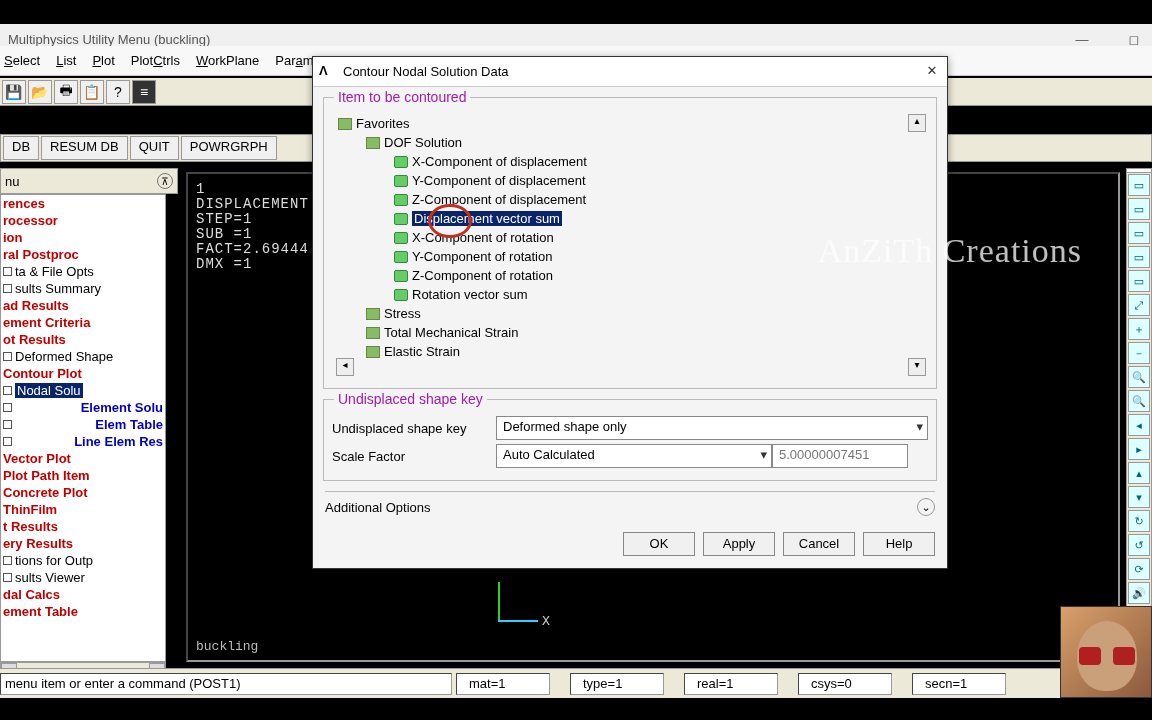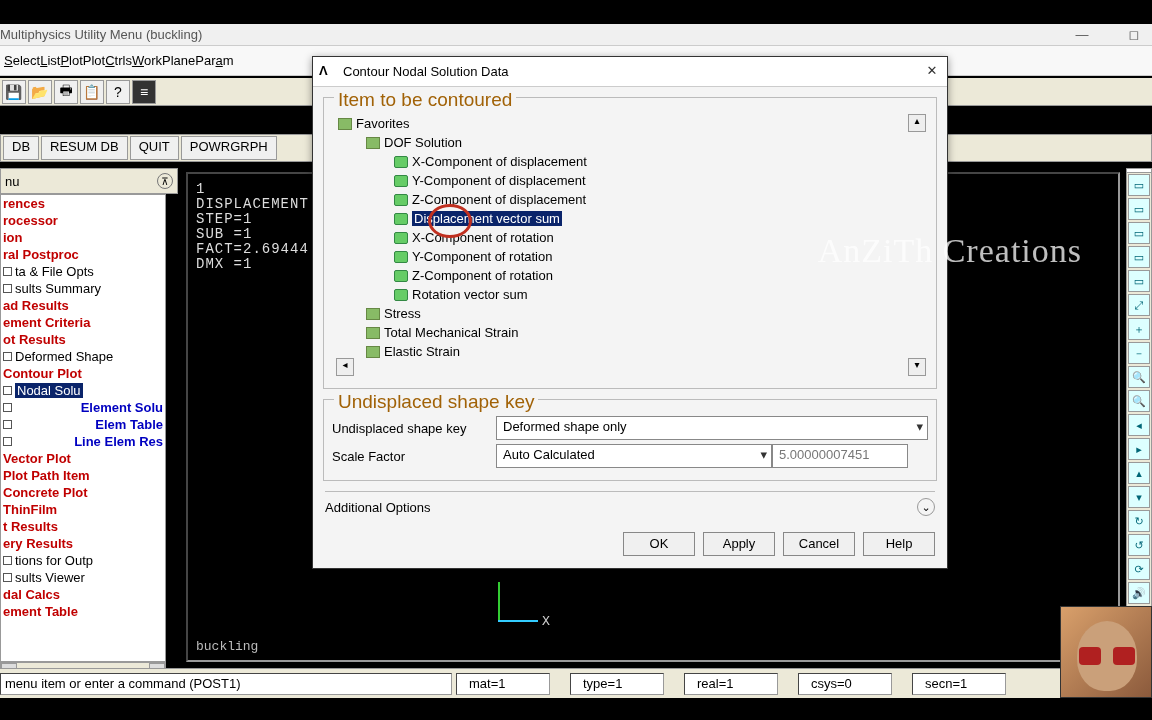--- a/index.html
+++ b/index.html
@@ -1,22 +1,22 @@
 <!DOCTYPE html>
 <html><head>
 <meta charset="utf-8">
 <style>
 * { margin: 0; padding: 0; box-sizing: border-box; font-family: "Segoe UI", Tahoma, sans-serif; font-size: 13px; }
 body { background: #000; width: 1152px; height: 720px; position: relative; overflow: hidden; }
 
-.titlebar { position: absolute; top: 24px; left: 0; right: 0; height: 22px; background: #f0f0f0; border-bottom: 1px solid #ccc; display: flex; align-items: center; padding-left: 0; color: #555; }
+.titlebar { position: absolute; top: 24px; left: 0; right: 0; height: 32px; background: #f0f0f0; border-bottom: 1px solid #ccc; display: flex; align-items: center; padding-left: 8px; color: #555; }
 .titlebar .winbtns { position: absolute; right: 4px; display: flex; gap: 24px; }
 .titlebar .winbtn { width: 28px; height: 18px; display: flex; align-items: center; justify-content: center; color: #555; }
 
-.menubar { position: absolute; top: 46px; left: 0; right: 0; height: 30px; background: #f8f8f8; display: flex; align-items: center; padding-left: 4px; border-bottom: 1px solid #ccc; }
+.menubar { position: absolute; top: 46px; left: 0; right: 0; height: 30px; background: #f8f8f8; display: flex; align-items: center; padding-left: 4px; gap: 16px; border-bottom: 1px solid #ccc; }
 .menubar span { color: #000; }
 .menubar span u { text-decoration: underline; }
 
 .toolbar { position: absolute; top: 78px; left: 0; right: 0; height: 28px; background: #ece9d8; border-bottom: 1px solid #999; display: flex; align-items: center; gap: 2px; padding-left: 2px; }
 .toolbtn { width: 24px; height: 24px; border: 1px solid #999; background: #f0f0f0; display: flex; align-items: center; justify-content: center; font-size: 14px; }
 
 .quickbar { position: absolute; top: 134px; left: 0; right: 0; height: 28px; background: #ece9d8; border: 1px solid #999; display: flex; align-items: center; gap: 2px; padding-left: 2px; }
 .quickbtn { height: 24px; padding: 2px 8px; border: 1px solid #999; background: #f0f0f0; }
 
 .sidebar-hdr { position: absolute; top: 168px; left: 0; width: 178px; height: 26px; background: #ece9d8; border: 1px solid #999; display: flex; align-items: center; padding-left: 4px; color: #000; }
@@ -45,21 +45,21 @@
 .statusbar { position: absolute; left: 0; right: 0; bottom: 22px; height: 30px; background: #ece9d8; border-top: 1px solid #999; display: flex; align-items: center; }
 .statusbar .cmd { flex: 0 0 452px; padding-left: 4px; background: #fff; border: 1px inset #999; height: 22px; line-height: 20px; margin: 0 4px 0 0; }
 .statusbar .fld { width: 94px; height: 22px; border: 1px inset #999; background: #fff; padding-left: 12px; line-height: 20px; margin-right: 20px; }
 
 
 .dialog { position: absolute; left: 312px; top: 56px; width: 636px; background: #f4f4f4; border: 1px solid #333; box-shadow: 0 2px 8px rgba(0,0,0,.4); }
 .dlg-title { height: 30px; display: flex; align-items: center; padding: 0 6px; background: #fff; border-bottom: 1px solid #ccc; }
 .dlg-title .logo { width: 18px; height: 18px; margin-right: 6px; font-weight: bold; }
 .dlg-close { position: absolute; right: 6px; top: 6px; width: 18px; height: 18px; text-align: center; line-height: 16px; color: #333; cursor: pointer; }
 .group { margin: 10px; border: 1px solid #bbb; position: relative; padding: 12px 8px 8px 8px; }
-.group-lbl { position: absolute; top: -9px; left: 10px; background: #f4f4f4; padding: 0 4px; color: #a16207; font-size: 19px; }
+.group-lbl { position: absolute; top: -9px; left: 10px; background: #f4f4f4; padding: 0 4px; color: #a21caf; font-size: 14px; }
 .tree { height: 270px; overflow: auto; position: relative; padding: 4px 0; }
 .tree-sc-up { position: absolute; right: 2px; top: 4px; width: 18px; height: 18px; border: 1px solid #999; background: #eee; text-align: center; font-size: 10px; }
 .tree-sc-dn { position: absolute; right: 2px; bottom: 4px; width: 18px; height: 18px; border: 1px solid #999; background: #eee; text-align: center; font-size: 10px; }
 .tree-sc-l { position: absolute; left: 4px; bottom: 4px; width: 18px; height: 18px; border: 1px solid #999; background: #eee; text-align: center; font-size: 10px; }
 .tr { display: flex; align-items: center; height: 19px; }
 .ico { width: 14px; height: 12px; margin-right: 4px; display: inline-block; }
 .folder { background: #8b6; border: 1px solid #684; }
 .leaf { background: #6c6; border-radius: 2px; border: 1px solid #384; }
 .sel { background: #0a246a; color: #fff; padding: 0 2px; text-align: center; }
 .circle-mark { position: absolute; width: 44px; height: 34px; border: 3px solid #c03020; border-radius: 50%; pointer-events: none; }

